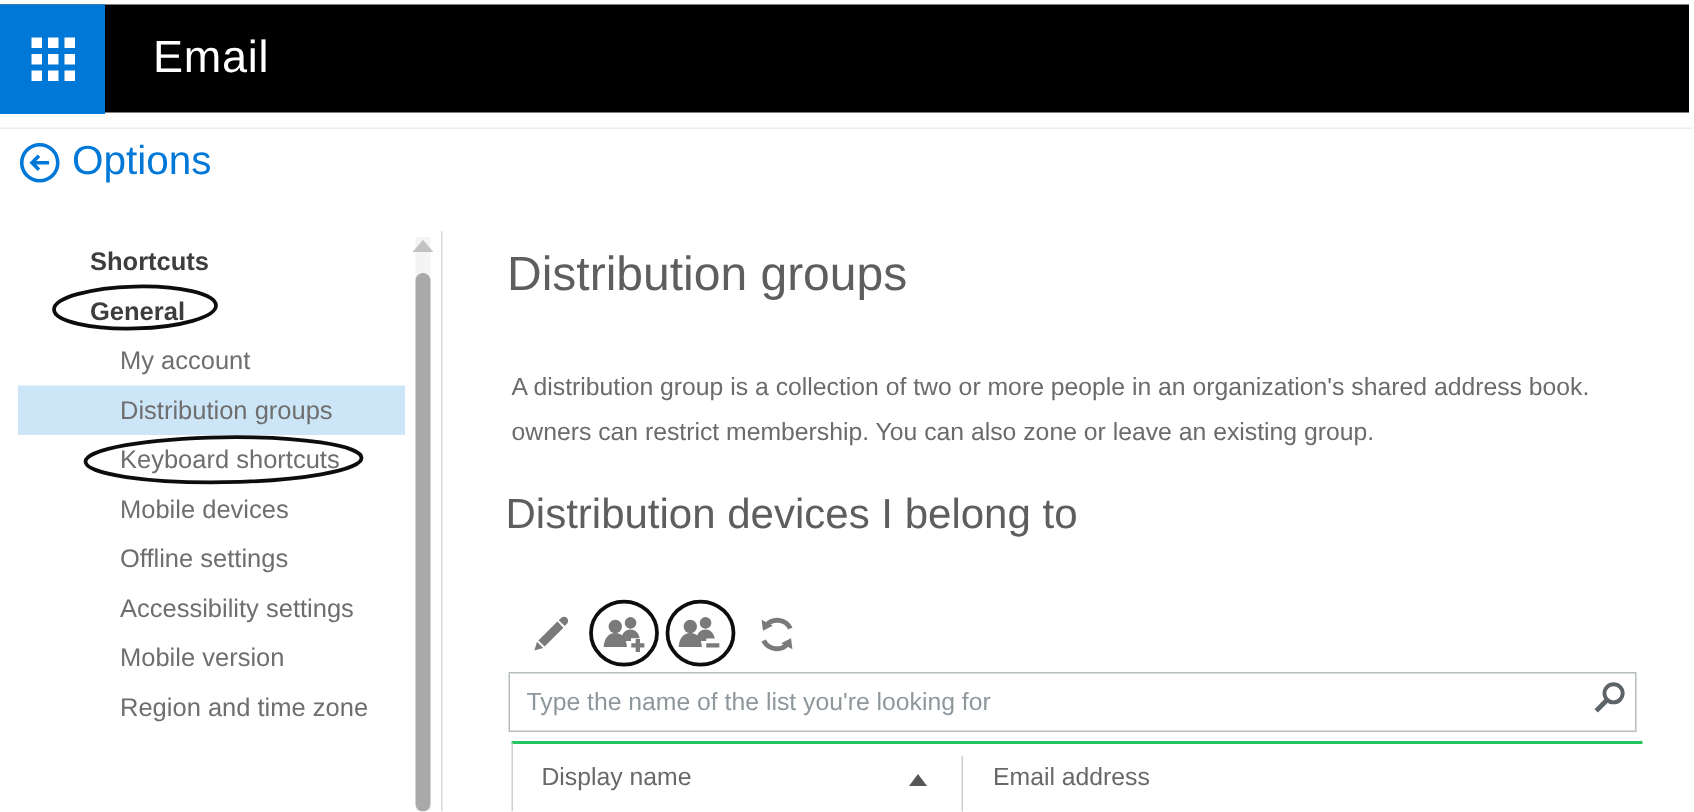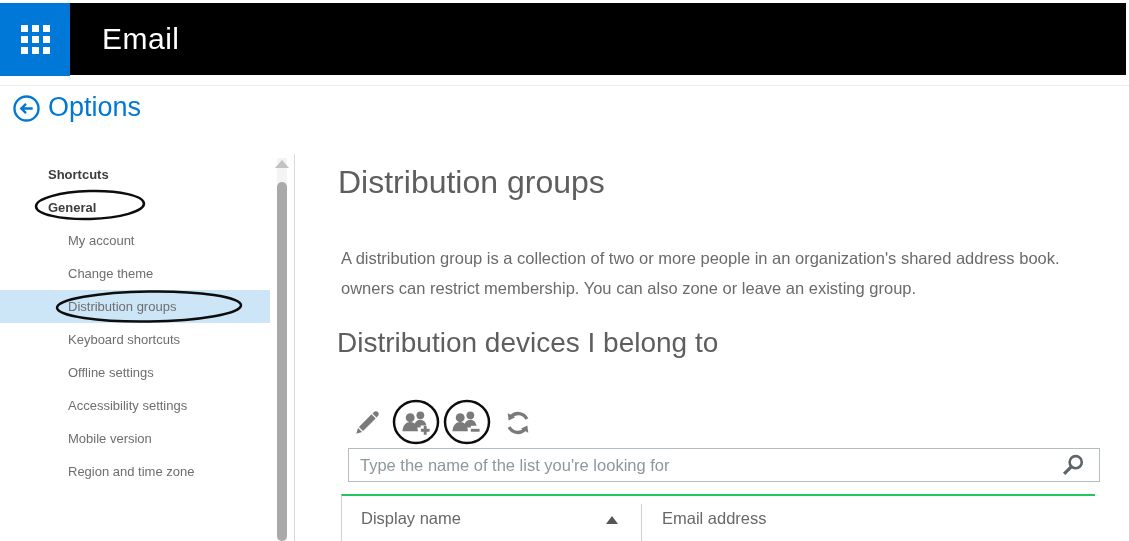--- a/index.html
+++ b/index.html
@@ -17,22 +17,22 @@
            color:#fff; font-size:30px; letter-spacing:.5px; }
   .appbar-shadow { position:absolute; left:0; top:85px; width:1129px; height:1px; background:#ececec; }
 
   
   .options-link { position:absolute; left:12px; top:92px; display:flex; align-items:flex-end; gap:7px;
                   color:#0078d7; font-size:27px; cursor:pointer; }
   .options-link svg { display:block; }
 
   
   .sidebar { position:absolute; left:0; top:158px; width:270px; }
-  .nav-item { height:33px; line-height:33px; font-size:13px; color:#6e6e6e;
-              padding-left:68px; white-space:nowrap; cursor:pointer; }
+  .nav-item { height:33px; line-height:33px; font-size:17px; color:#6e6e6e;
+              padding-left:68px; white-space:nowrap; cursor:pointer;margin-left:12px; }
   .nav-item.lvl1 { padding-left:48px; font-weight:bold; color:#3d3d3d; }
   .nav-item.selected { background:#cde6f7; }
 
   .sb-track { position:absolute; left:277px; top:158px; width:10px; height:383px; background:#f4f4f4; }
   .sb-arrow { position:absolute; left:275px; top:160px; width:0; height:0;
               border-left:7px solid transparent; border-right:7px solid transparent;
               border-bottom:8px solid #c2c2c2; }
   .sb-thumb { position:absolute; left:277px; top:182px; width:10px; height:359px;
               background:#a9a9a9; border-radius:6px; }
   .v-divider { position:absolute; left:294px; top:154px; width:1px; height:387px; background:#d9d9d9; }
@@ -42,21 +42,21 @@
         color:#5e5e5e; white-space:nowrap; }
   .desc { position:absolute; left:341px; top:243px; font-size:16.5px; line-height:30px;
           color:#6b6b6b; white-space:nowrap; }
   .h2 { position:absolute; left:337px; top:327px; font-size:28px; font-weight:300;
         color:#5e5e5e; white-space:nowrap; }
 
   .tool-btn { position:absolute; top:405px; width:36px; height:36px; display:flex;
               align-items:center; justify-content:center; cursor:pointer; color:#7a7a7a; }
   .tool-btn svg { display:block; }
 
-  .search-input { position:absolute; left:348px; top:448px; width:752px; height:34px;
+  .search-input { position:absolute; left:339px; top:448px; width:752px; height:40px;
                   border:1px solid #b7bec1; padding:0 42px 0 11px; font-size:16.5px;
                   color:#444; font-family:"Liberation Sans", sans-serif; outline:none; }
   .search-input::placeholder { color:#8e979b; opacity:1; }
   .search-icon { position:absolute; left:1060px; top:453px; cursor:pointer; }
 
   .table { position:absolute; left:341px; top:494px; width:754px; height:47px;
            border-top:2px solid #22c55e; border-left:1px solid #cfcfcf; }
   .col-head { position:absolute; top:13px; font-size:16.5px; color:#686868; white-space:nowrap; }
   .col-head.c1 { left:19px; }
   .col-head.c2 { left:320px; }
@@ -97,23 +97,23 @@
       <circle cx="14" cy="14" r="11.6" fill="none" stroke="#0078d7" stroke-width="2.3"></circle>
       <path d="M20 14H9.5M13.5 9.5L9 14l4.5 4.5" fill="none" stroke="#0078d7" stroke-width="2.3"></path>
     </svg>
     <span>Options</span>
   </div>
 
   <nav class="sidebar">
     <div class="nav-item lvl1">Shortcuts</div>
     <div class="nav-item lvl1">General</div>
     <div class="nav-item">My account</div>
-    <div class="nav-item">Change theme</div>
     <div class="nav-item selected">Distribution groups</div>
     <div class="nav-item">Keyboard shortcuts</div>
+    <div class="nav-item">Mobile devices</div>
     <div class="nav-item">Offline settings</div>
     <div class="nav-item">Accessibility settings</div>
     <div class="nav-item">Mobile version</div>
     <div class="nav-item">Region and time zone</div>
   </nav>
 
   <div class="sb-track"></div>
   <div class="sb-arrow"></div>
   <div class="sb-thumb"></div>
   <div class="v-divider"></div>

